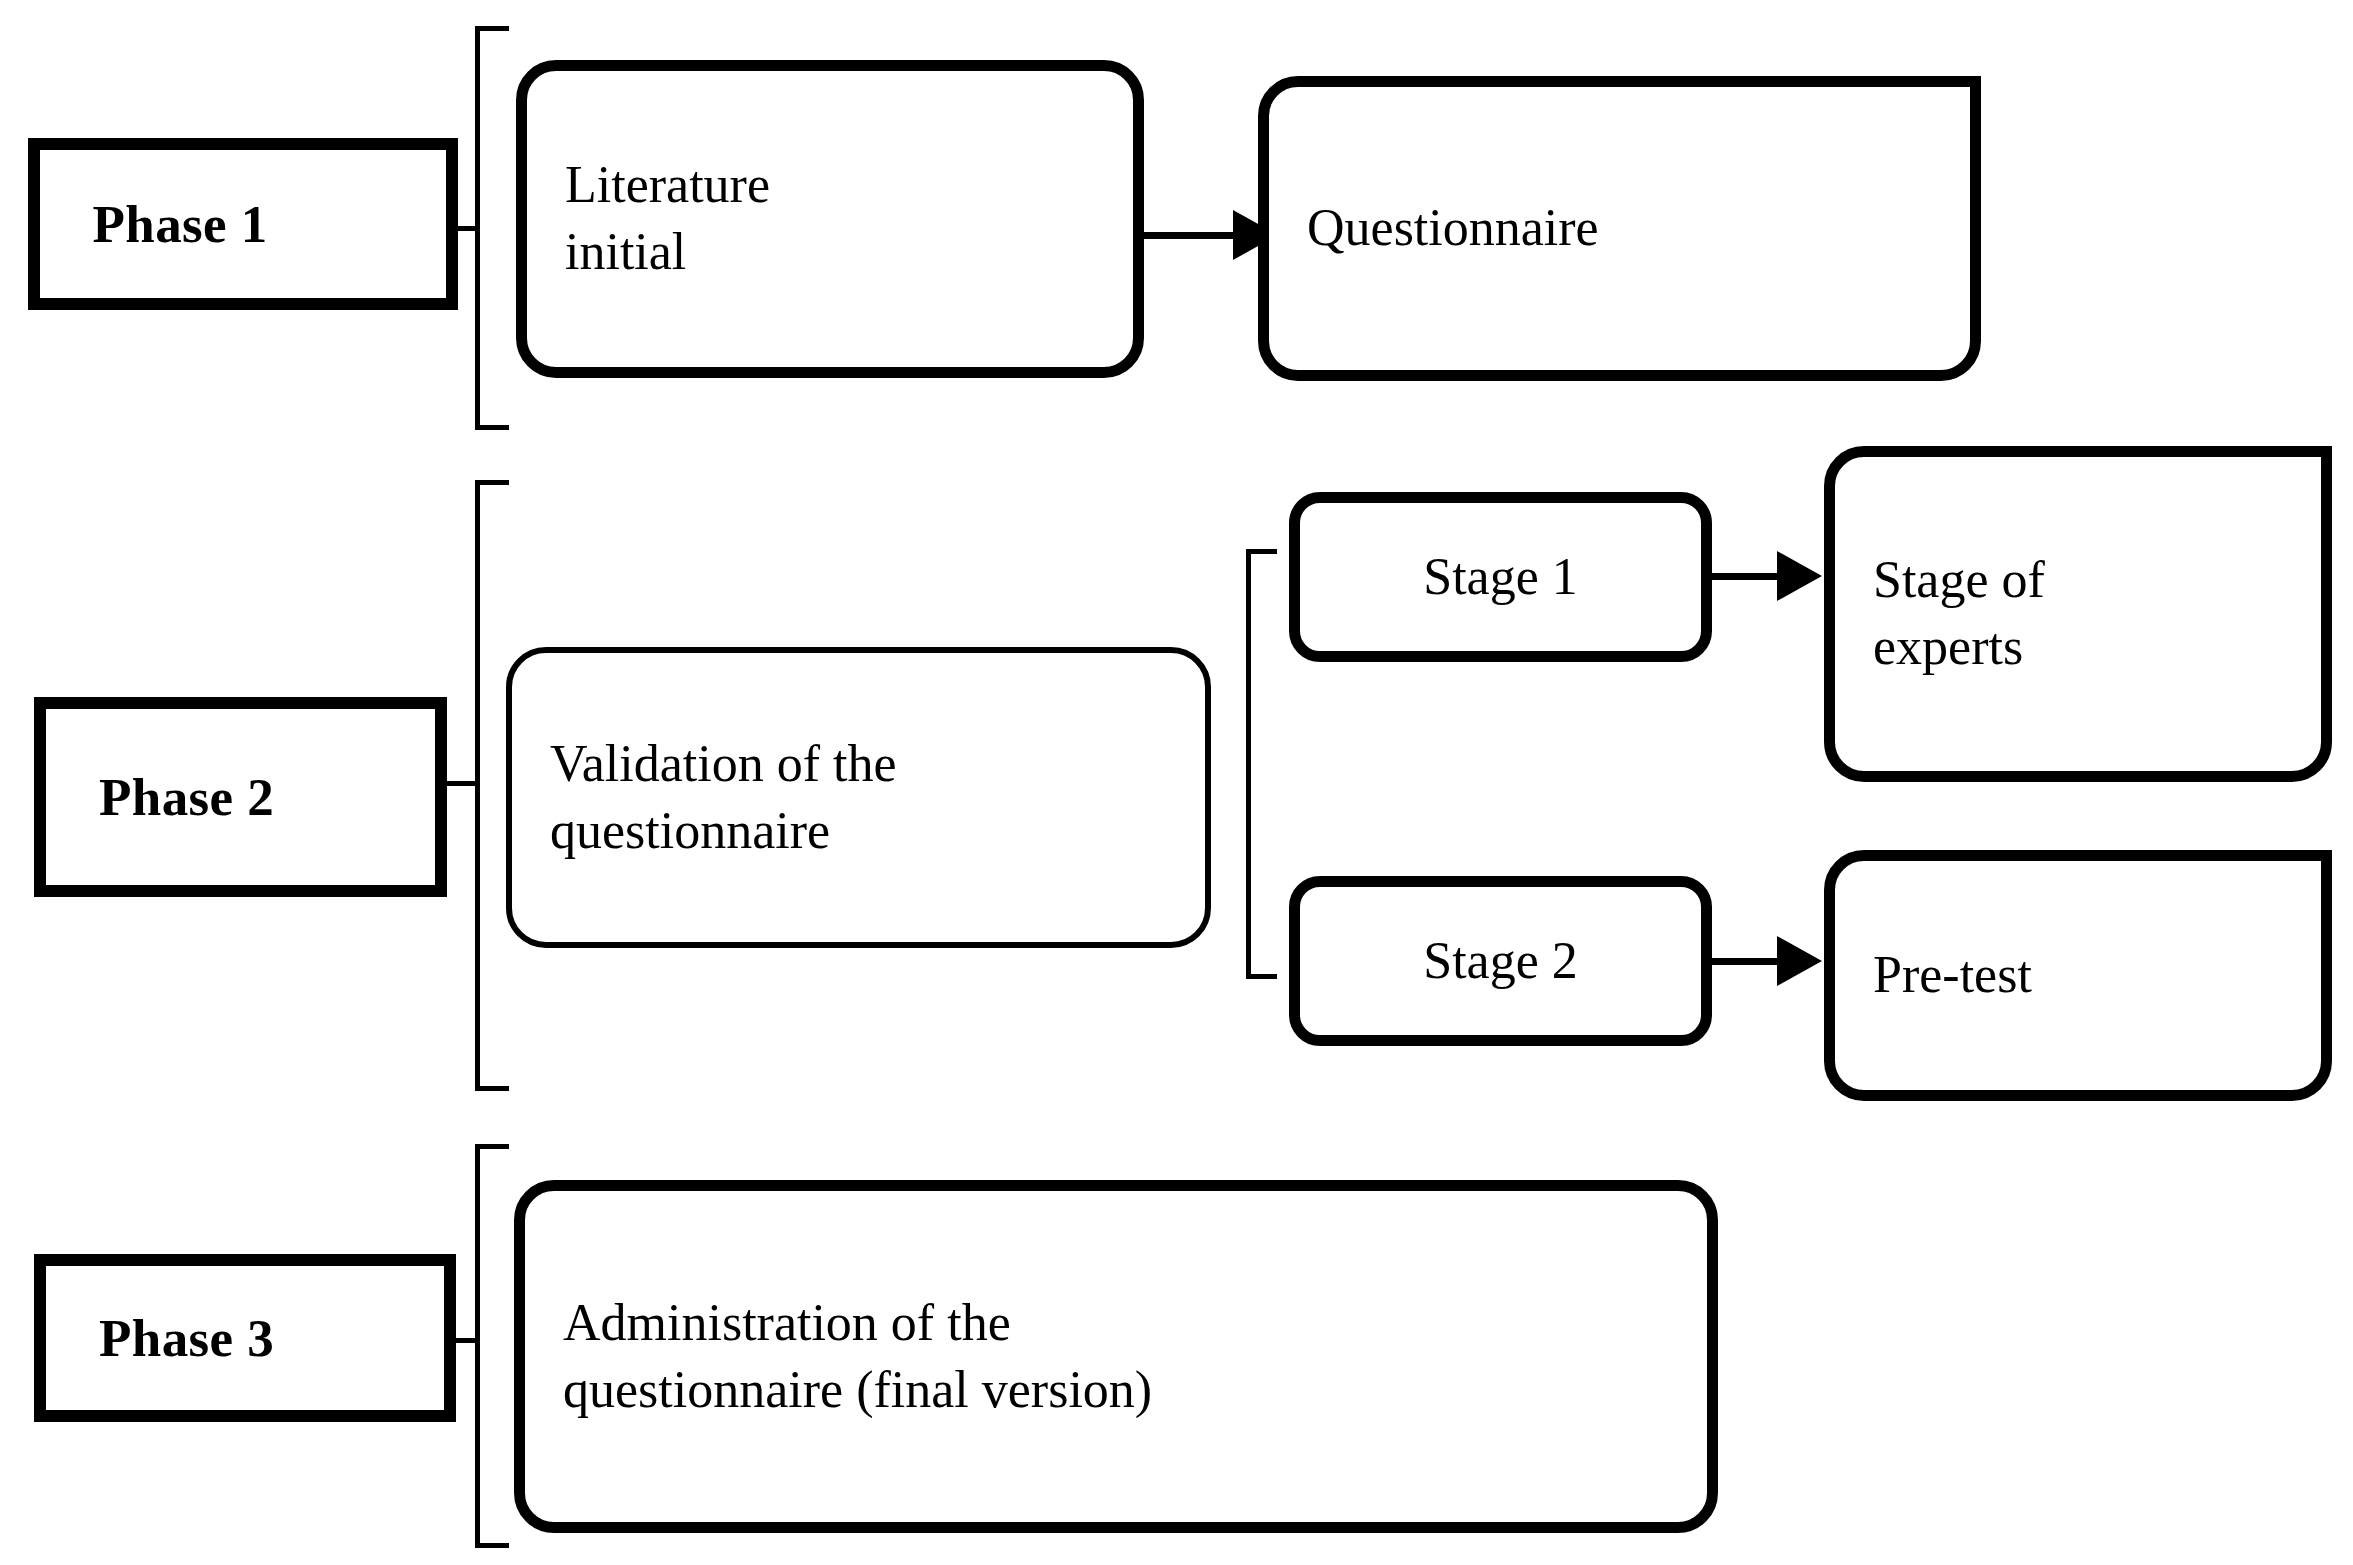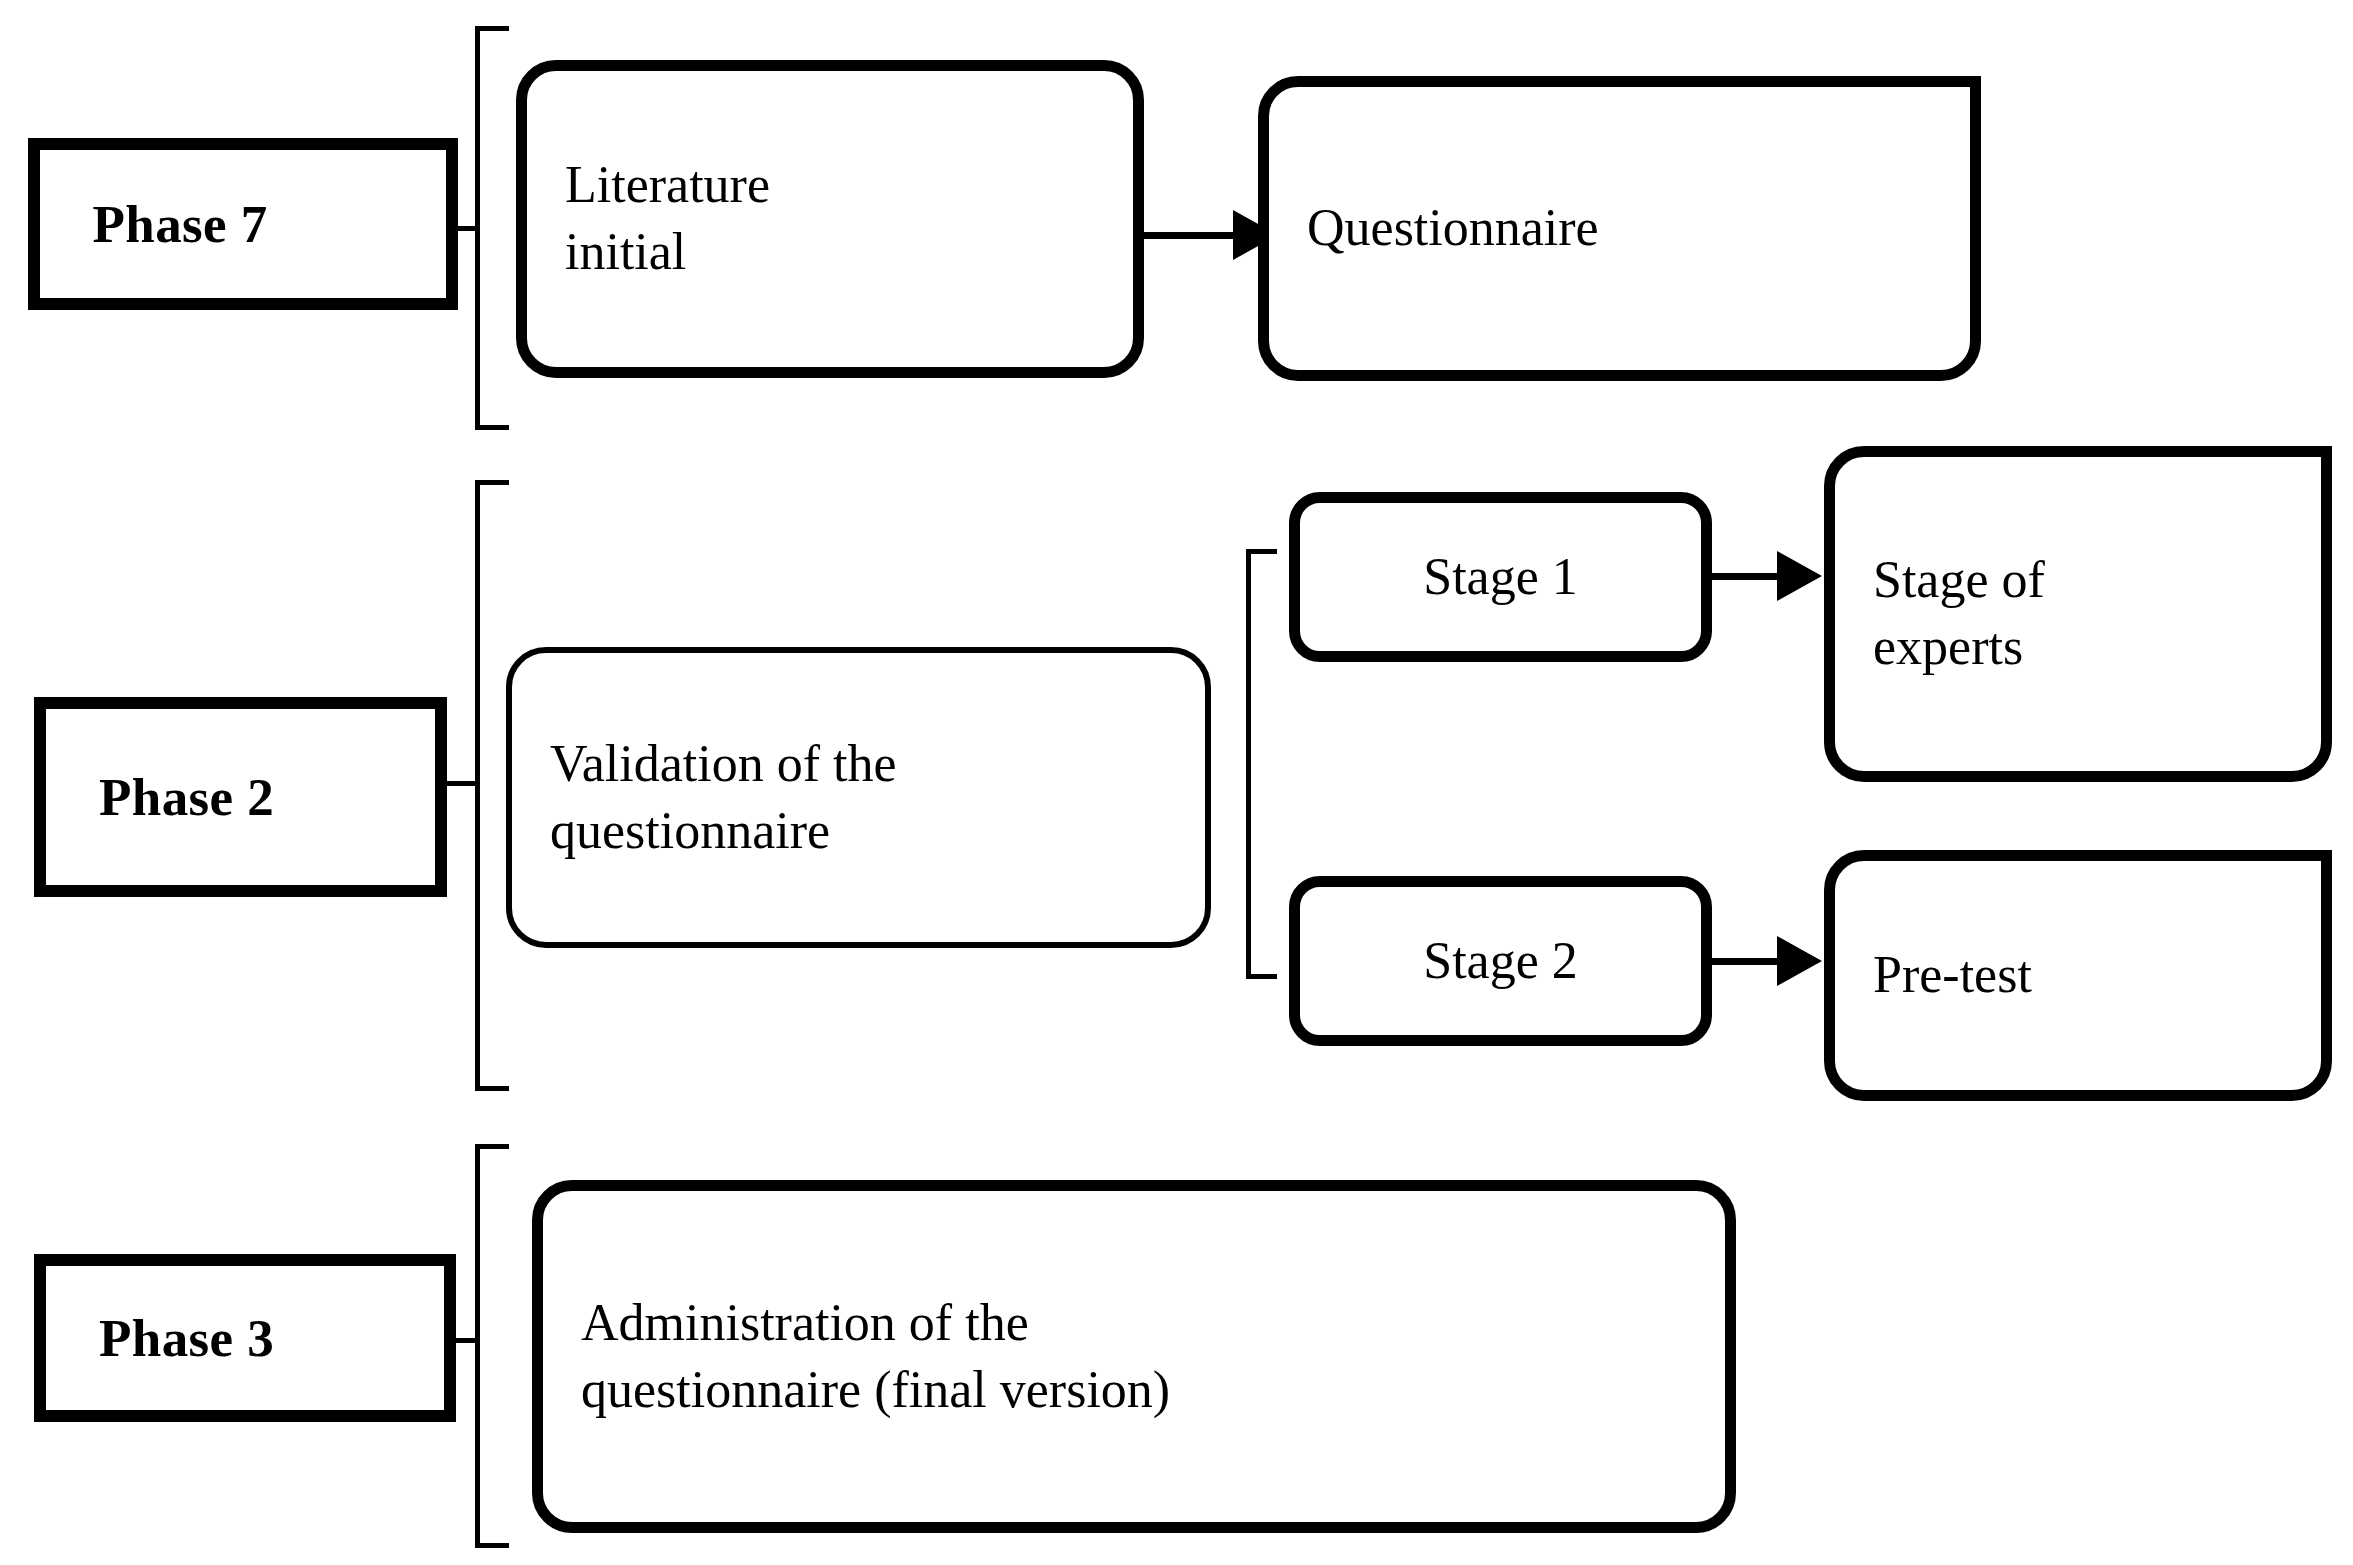--- a/index.html
+++ b/index.html
@@ -105,21 +105,21 @@
     border-bottom: 25px solid transparent;
     border-left: 45px solid #000000;
   }
 </style>
 </head>
 <body>
 
 <div id="canvas">
 
   <div class="phase-box" style="left:27.5px; top:138px; width:430px; height:172px;">
-    <span class="phase-label">Phase 7</span>
+    <span class="phase-label">Phase 1</span>
   </div>
 
   <div class="bracket" style="left:475px; top:26px; width:5.2px; height:404px;">
     <div class="stem"></div>
     <div class="tick top" style="width:34px;"></div>
     <div class="tick bot" style="width:34px;"></div>
     <div class="tick mid" style="top:200px;"></div>
   </div>
 
   <div class="node r-all" style="left:516px; top:60px; width:628px; height:318px;">
@@ -197,21 +197,21 @@
     <span class="phase-label">Phase 3</span>
   </div>
 
   <div class="bracket" style="left:475px; top:1144px; width:5.2px; height:404px;">
     <div class="stem"></div>
     <div class="tick top" style="width:34px;"></div>
     <div class="tick bot" style="width:34px;"></div>
     <div class="tick mid" style="top:194px;"></div>
   </div>
 
-  <div class="node r-all" style="left:532px; top:1180px; width:1204px; height:353px;">
+  <div class="node r-all" style="left:514px; top:1180px; width:1204px; height:353px;">
     <span class="node-label">
       <span>Administration of the</span><br>
       <span>questionnaire (final version)</span>
     </span>
   </div>
 
 </div>
 
 
 </body></html>

